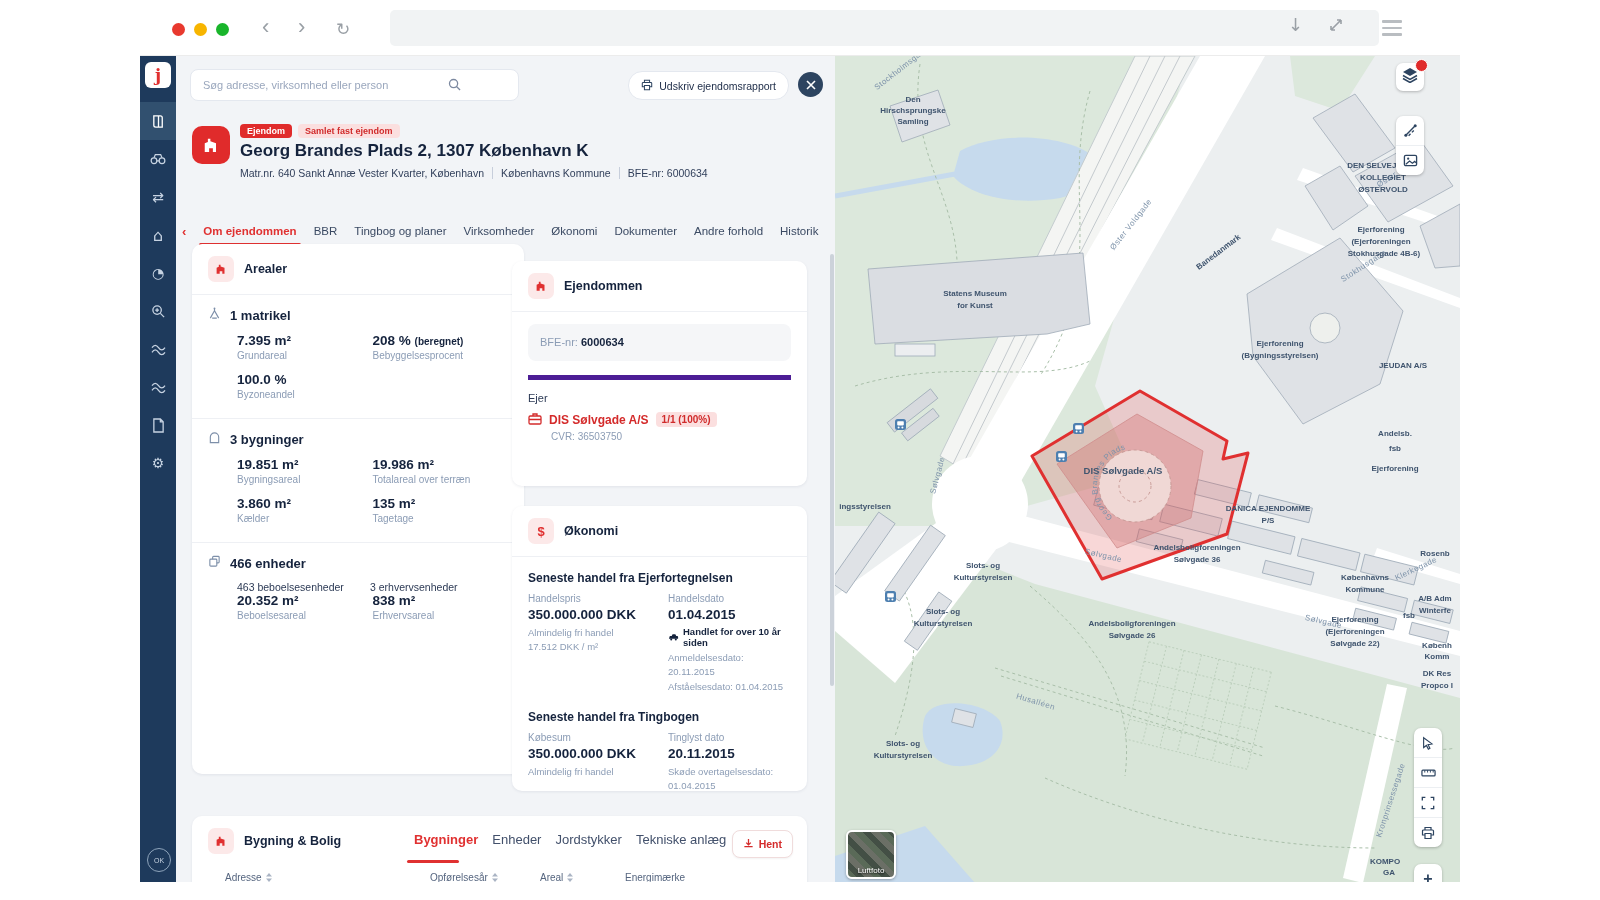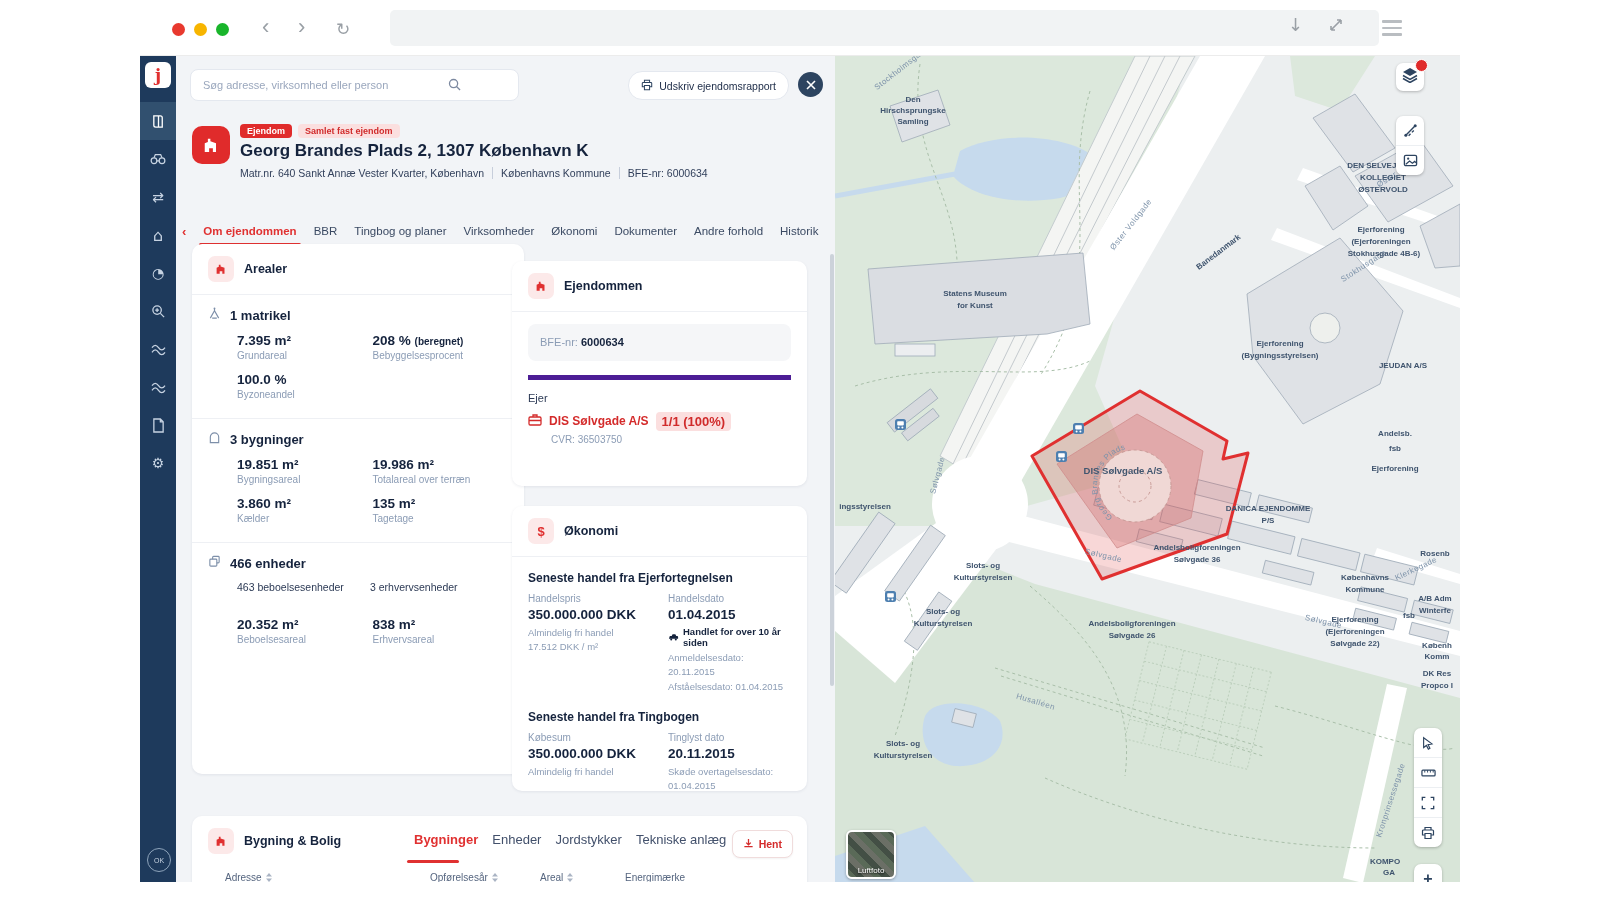--- a/index.html
+++ b/index.html
@@ -53,21 +53,21 @@
   .vcell{width:133px;padding-right:6px}
   .val{font-size:13.5px;font-weight:bold;color:#15233d;white-space:nowrap}
   .val .sfx{font-size:10px;font-weight:bold}
   .lbl{font-size:10px;color:#8b9cb5;margin-top:2px}
   .sublbl{font-size:10.5px;color:#2c3a55;width:133px}
   .graybox{margin:12px 16px 0;background:#f5f6f8;border-radius:8px;padding:10px 12px;font-size:11px;line-height:1.5}
   .glabel{color:#8b9cb5}
   .gval{font-weight:bold;color:#15233d}
   .ejer-lab{font-size:11px;color:#2c3a55;margin:14px 16px 8px;padding-top:12px;border-top:5px solid #4c1d95}
   .owner{display:flex;align-items:center;gap:7px;margin:0 16px;color:#d42b2b;font-size:12px;font-weight:bold;cursor:pointer}
-  .share{background:#fbdfdf;color:#d02b2b;font-size:13px;font-weight:bold;padding:2px 6px;border-radius:4px}
+  .share{background:#fbdfdf;color:#d02b2b;font-size:10px;font-weight:bold;padding:2px 6px;border-radius:4px}
   .cvr{font-size:10px;color:#8b9cb5;margin:3px 16px 0 39px}
   .eco-h{font-size:12px;font-weight:bold;color:#15233d;margin:2px 0 8px}
   .eco-cols{display:flex}
   .eco-c1{width:140px;flex:none}
   .eco-c2{flex:1}
   .eco-lab{font-size:10px;color:#8b9cb5;margin-bottom:3px}
   .eco-val{font-size:13.5px;font-weight:bold;color:#15233d;margin-bottom:4px;white-space:nowrap}
   .eco-note{font-size:9.5px;color:#8b9cb5;line-height:1.5}
   .age{display:flex;align-items:center;gap:4px;font-size:9.5px;font-weight:bold;color:#15233d;margin:1px 0 3px}
   .bb-tabs{position:absolute;left:222px;top:16px;display:flex;gap:14px;font-size:13px;color:#42506b}
@@ -296,21 +296,21 @@
           </div>
         </div>
         <div class="sec">
           <div class="sec-h">
             <span><svg width="13" height="13" viewBox="0 0 14 14">
                   <rect x="2" y="4.5" width="7.5" height="7.5" rx="1" stroke="currentColor" stroke-width="1.2" fill="none"></rect>
                   <path d="M5 4.5 V2.5 a1 1 0 0 1 1-1 h5 a1 1 0 0 1 1 1 v5 a1 1 0 0 1-1 1 h-1.5" stroke="currentColor" stroke-width="1.2" fill="none"></path>
                 </svg></span>
             <span>466 enheder</span>
           </div>
-          <div class="vrow" style="margin-bottom:24px">
+          <div class="vrow" style="margin-bottom:0">
             <div class="sublbl">463 beboelsesenheder</div>
             <div class="sublbl">3 erhvervsenheder</div>
           </div>
           <div class="vrow">
             <div class="vcell">
                 <div class="val">20.352 m²</div>
                 <div class="lbl">Beboelsesareal</div>
               </div>
             <div class="vcell">
                 <div class="val">838 m²</div>

